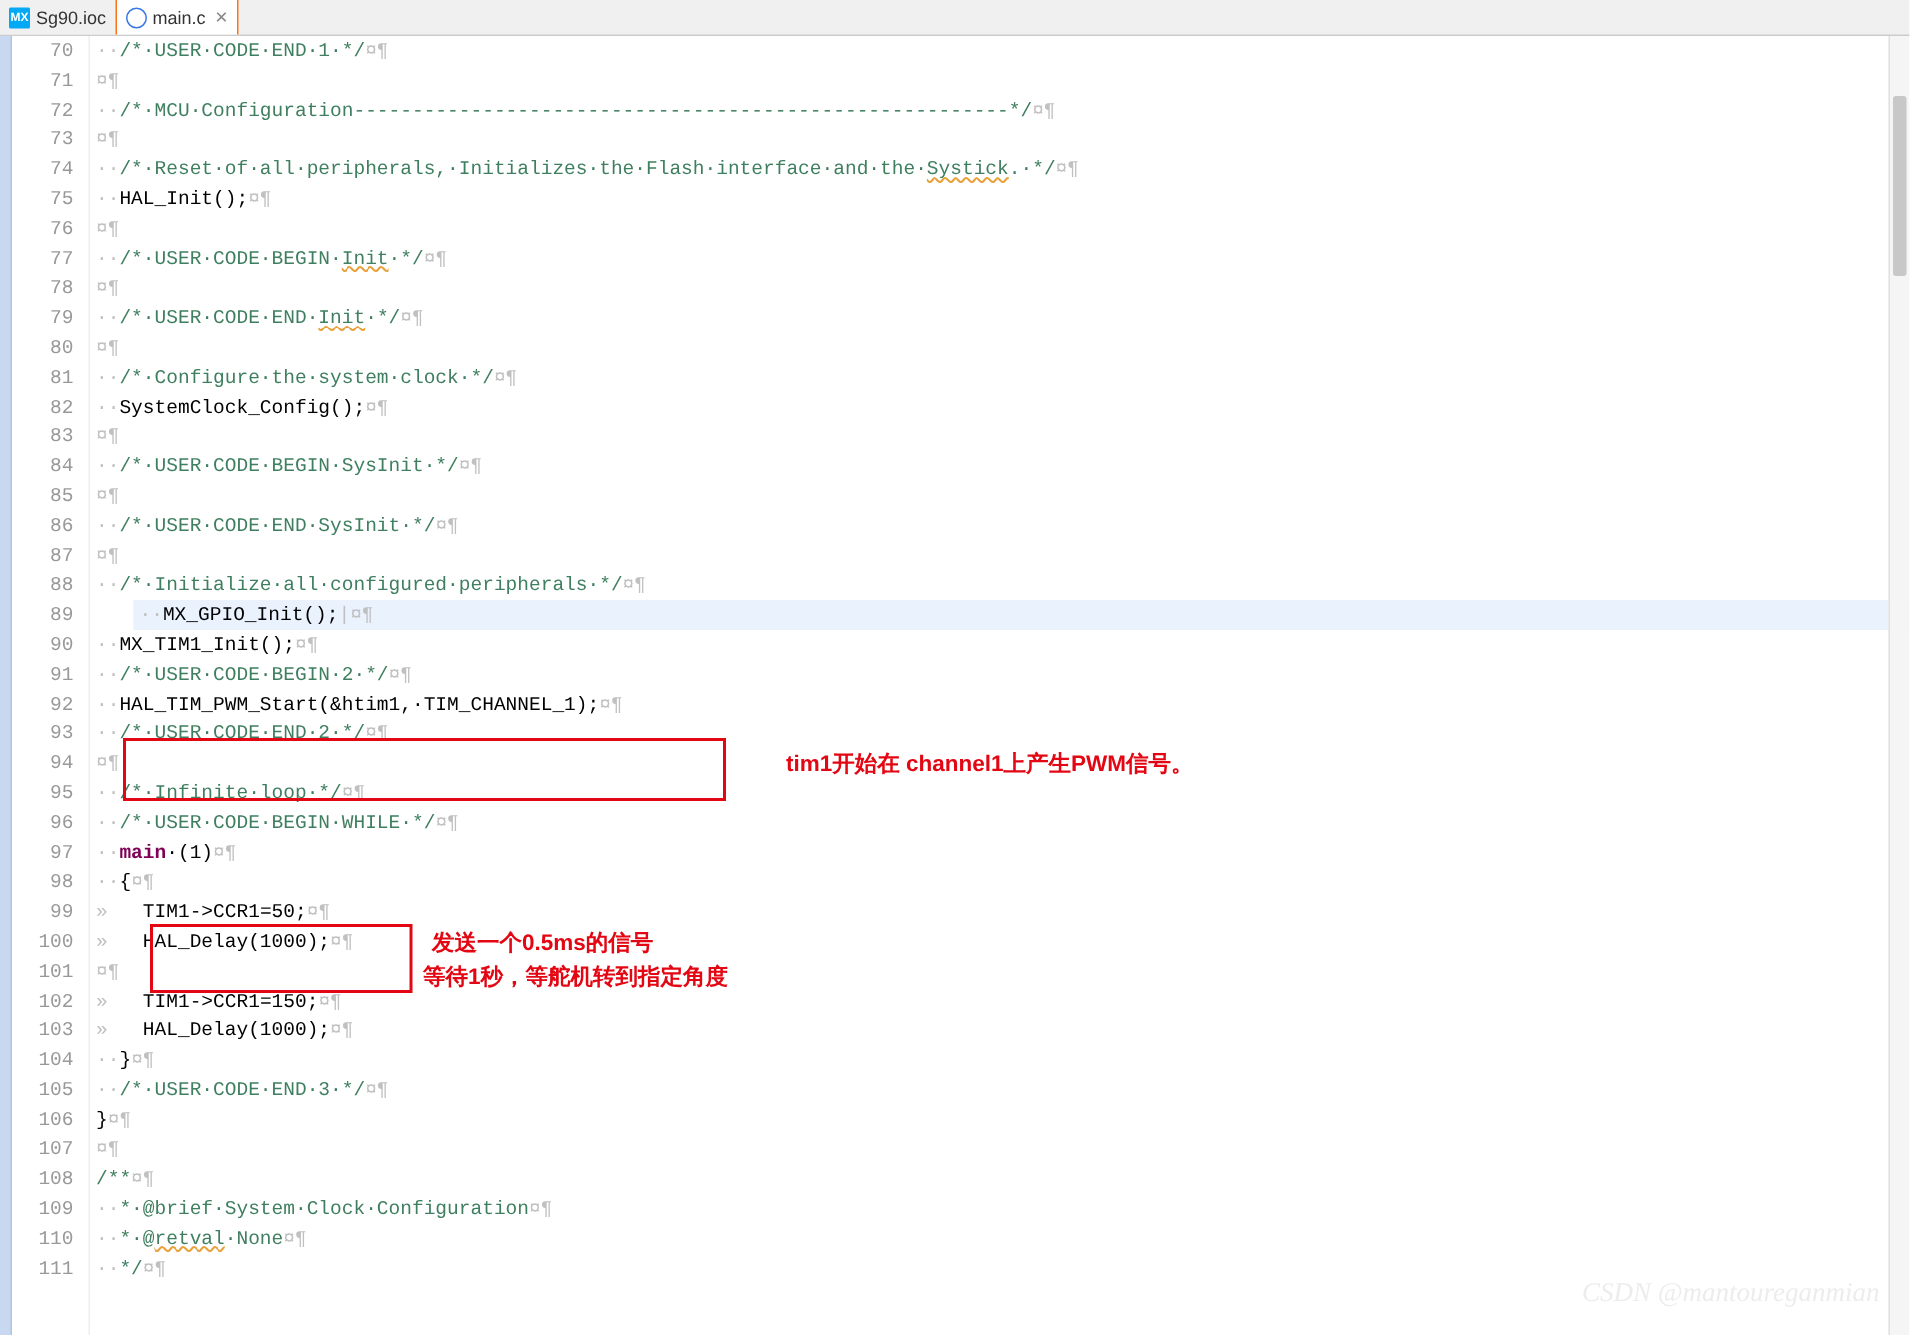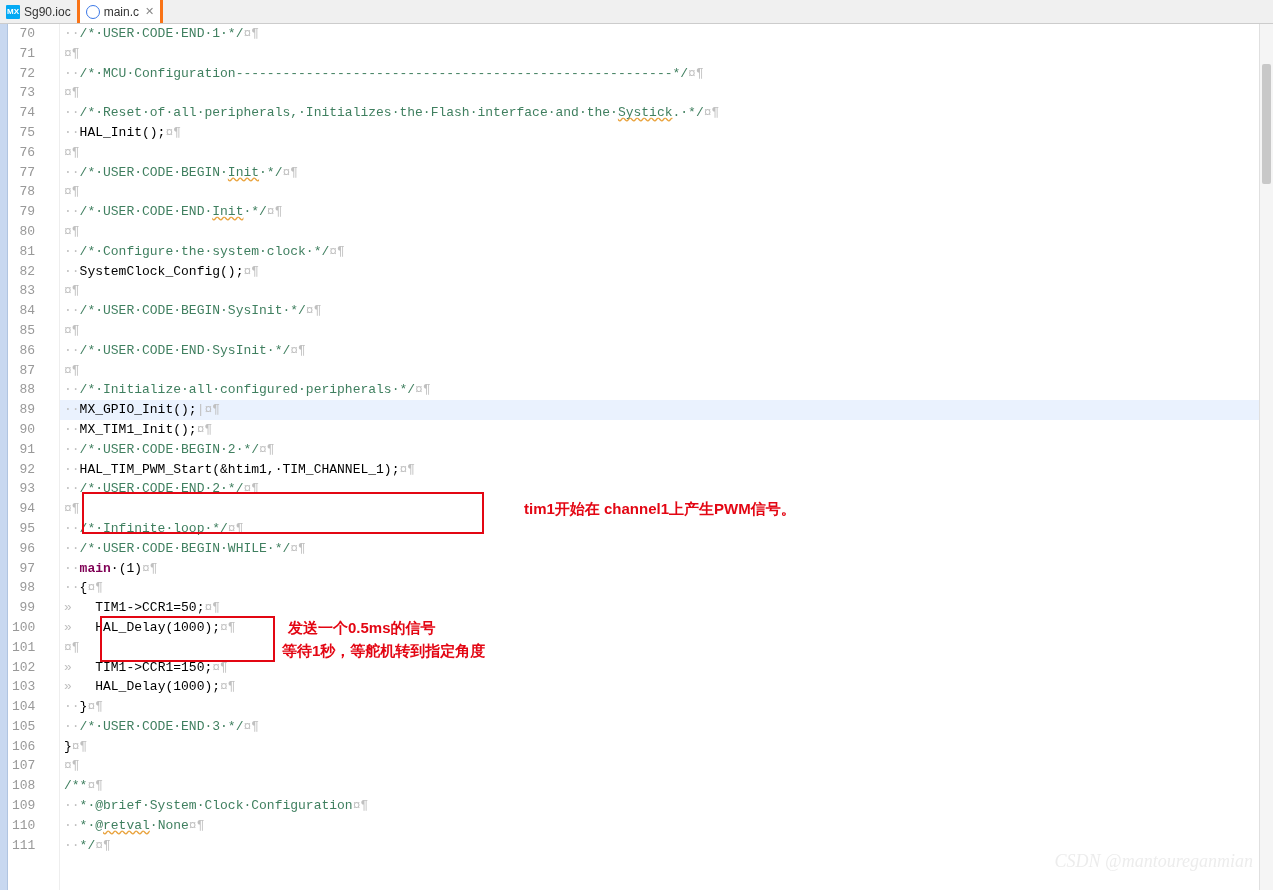--- a/index.html
+++ b/index.html
@@ -21,21 +21,21 @@
 }
 .tab {
   display: flex;
   align-items: center;
   padding: 0 6px;
   gap: 4px;
   font-family: -apple-system, "Segoe UI", sans-serif;
   font-size: 12px;
   color: #333;
   background: #f0f0f0;
-  border-right: 3px solid #f97316;
+  border-right: 1px solid #f97316;
   cursor: pointer;
 }
 .tab.active {
   background: #fff;
 }
 .tab-icon {
   width: 14px;
   height: 14px;
   display: inline-flex;
   align-items: center;
@@ -67,38 +67,39 @@
 }
 .blue-gutter {
   width: 8px;
   background: #c8d8f0;
   border-right: 1px solid #b0c4e0;
 }
 .gutter {
   width: 52px;
   background: #fff;
   text-align: right;
-  padding-right: 24px;
+  padding-right: 10px;
   color: #999;
   user-select: none;
   border-right: 1px solid #eee;
 }
 .code-area {
   flex: 1;
   background: #fff;
   position: relative;
 }
 .line {
   height: 19.8px;
   line-height: 19.8px;
   white-space: pre;
   padding-left: 4px;
 }
 .line.highlight {
   background: #eaf2fe;
+  margin-left: 29px;
 }
 .ws { color: #c0c0c0; }
 .comment { color: #3f7f5f; }
 .kw { color: #7f0055; font-weight: bold; }
 .func { color: #000; }
 .wavy {
   text-decoration: underline wavy #e9a23b;
   text-decoration-skip-ink: none;
 }
 .redbox1 {

